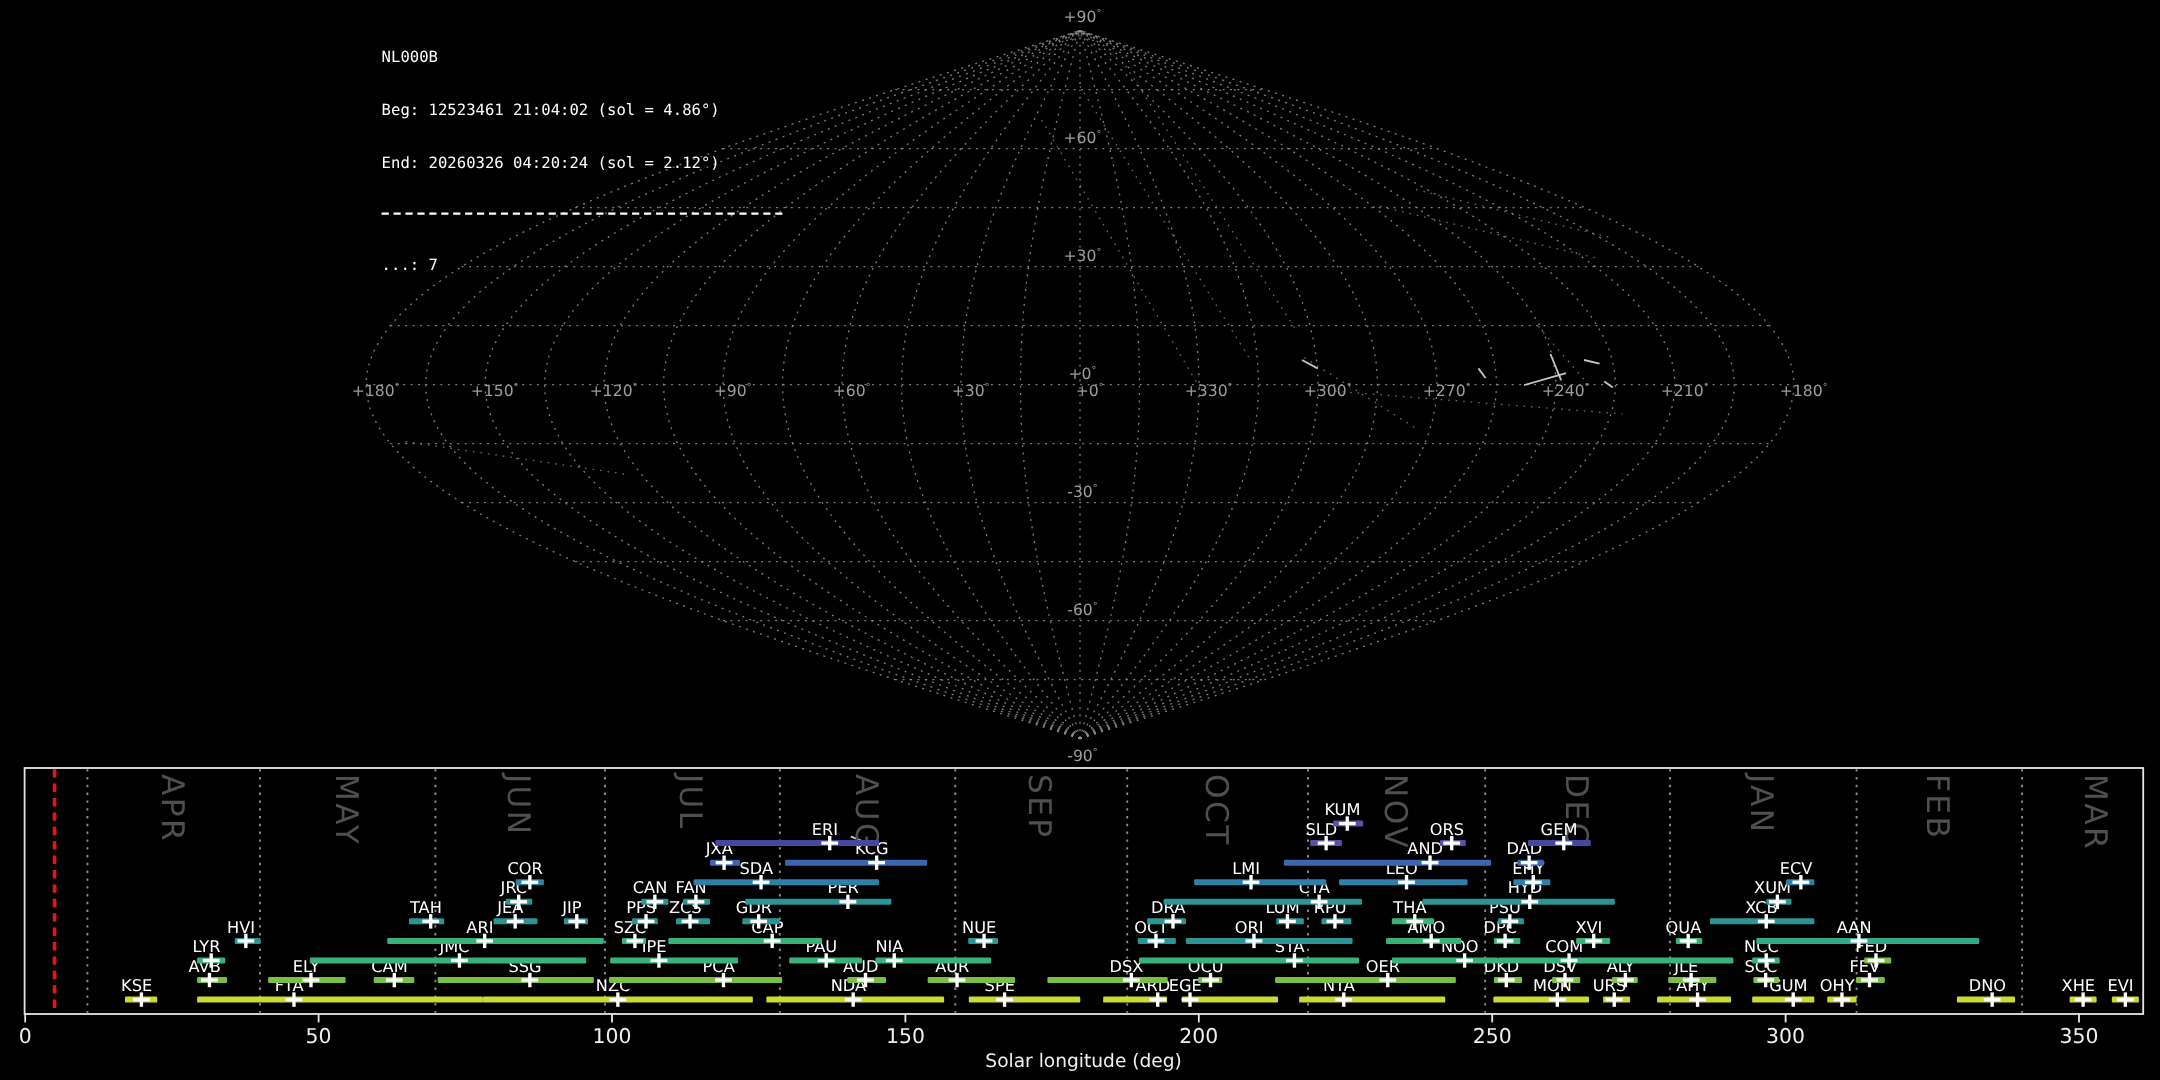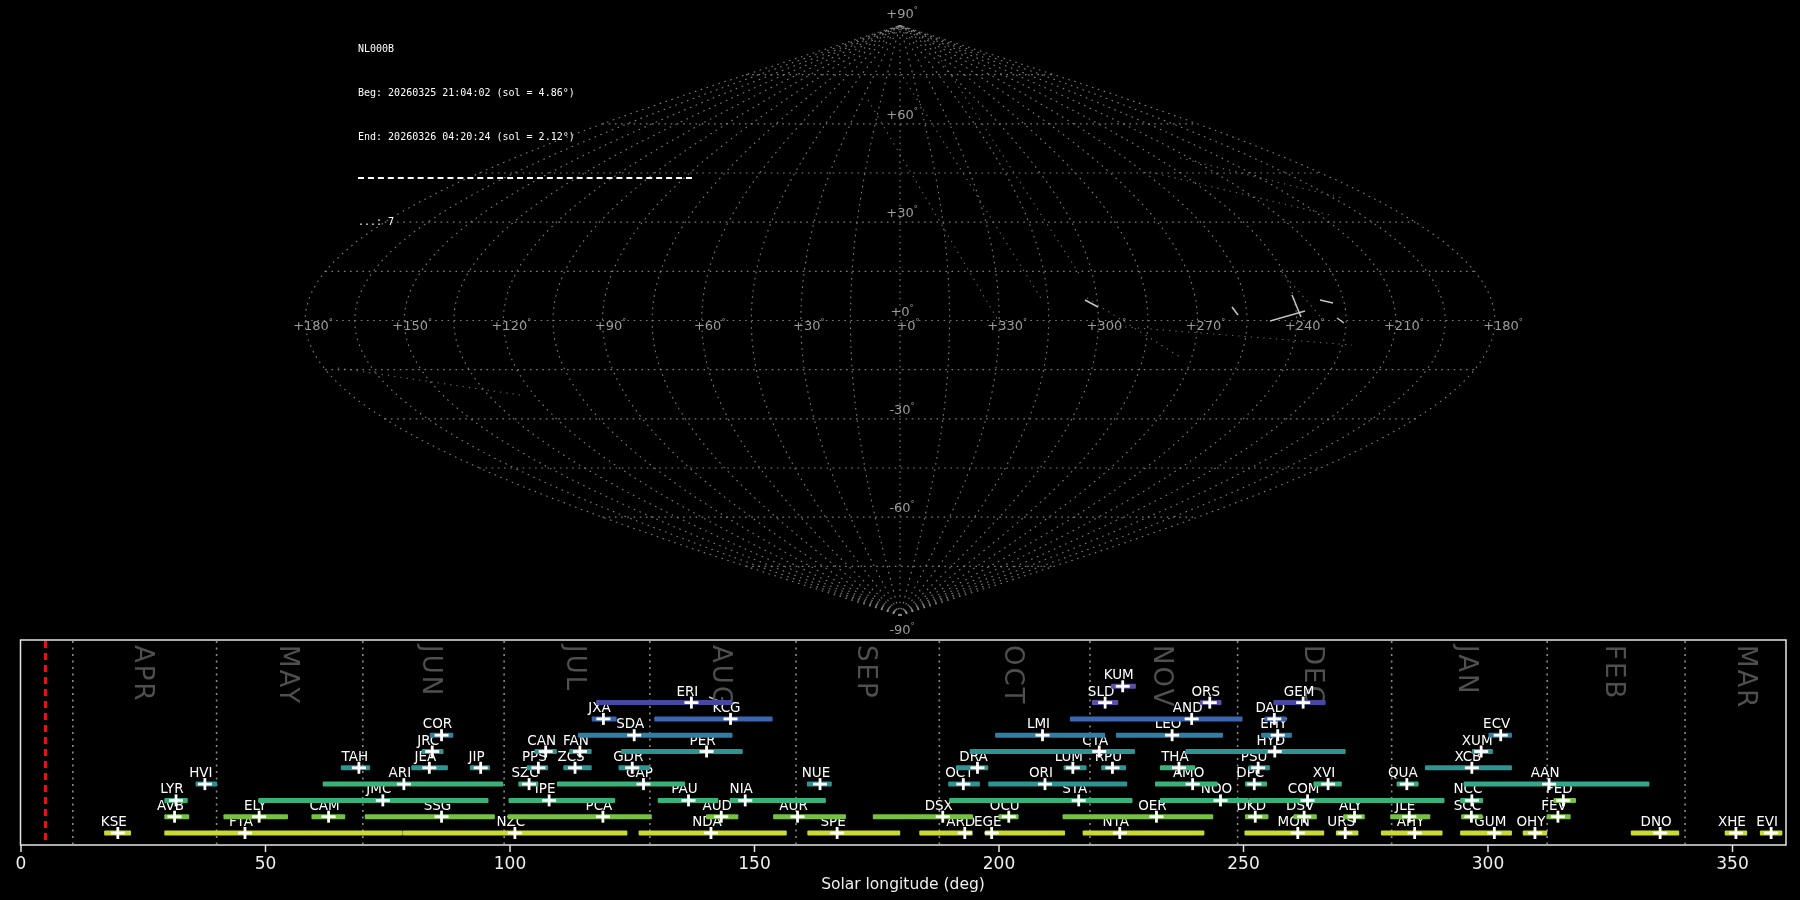--- a/index.html
+++ b/index.html
@@ -1,21 +1,21 @@
 <!DOCTYPE html>
 <html><head>
 <meta charset="utf-8">
 <style>
   html,body{margin:0;padding:0;background:#000;}
   .stage{position:relative;width:1800px;height:900px;background:#000;overflow:hidden;
          font-family:"DejaVu Sans","Liberation Sans",sans-serif;}
   #plot{position:absolute;left:0;top:0;}
   .hdr{position:absolute;left:318px;top:13px;color:#fff;
        font-family:"DejaVu Sans Mono","Liberation Mono",monospace;
-       font-size:10px;line-height:14.6px;white-space:pre;margin-left:40px;}
+       font-size:13px;line-height:14.6px;white-space:pre;}
   .dash-sep{width:334px;border-top:2px dashed #fff;margin:3px 0 7px 0;height:0;}
 </style>
 </head>
 <body>
 
 <div class="stage">
   <svg id="plot" width="1800" height="900" viewBox="0 0 1800 900">
       <g>
         <path d="M900.0 615.5L868.9 605.7L837.8 595.8L806.9 586.0L776.3 576.2L746.0 566.3L716.1 556.5L686.8 546.7L658.0 536.8L629.9 527.0L602.5 517.2L575.9 507.3L550.3 497.5L525.6 487.7L501.9 477.8L479.3 468.0L457.8 458.2L437.6 448.3L418.6 438.5L401.0 428.7L384.7 418.8L369.9 409.0L356.4 399.2L344.5 389.3L334.1 379.5L325.3 369.7L318.0 359.8L312.3 350.0L308.3 340.2L305.8 330.3L305.0 320.5L305.8 310.7L308.3 300.8L312.3 291.0L318.0 281.2L325.3 271.3L334.1 261.5L344.5 251.7L356.4 241.8L369.9 232.0L384.7 222.2L401.0 212.3L418.6 202.5L437.6 192.7L457.8 182.8L479.3 173.0L501.9 163.2L525.6 153.3L550.3 143.5L575.9 133.7L602.5 123.8L629.9 114.0L658.0 104.2L686.8 94.3L716.1 84.5L746.0 74.7L776.3 64.8L806.9 55.0L837.8 45.2L868.9 35.3L900.0 25.5" stroke="#8f8f8f" stroke-width="1.1" stroke-dasharray="1.6 4.6" fill="none" opacity="0.88"></path>
         <path d="M900.0 615.5L871.5 605.7L843.0 595.8L814.7 586.0L786.6 576.2L758.8 566.3L731.5 556.5L704.5 546.7L678.2 536.8L652.4 527.0L627.3 517.2L602.9 507.3L579.4 497.5L556.8 487.7L535.0 477.8L514.3 468.0L494.7 458.2L476.1 448.3L458.7 438.5L442.6 428.7L427.7 418.8L414.0 409.0L401.7 399.2L390.8 389.3L381.3 379.5L373.2 369.7L366.5 359.8L361.3 350.0L357.6 340.2L355.3 330.3L354.6 320.5L355.3 310.7L357.6 300.8L361.3 291.0L366.5 281.2L373.2 271.3L381.3 261.5L390.8 251.7L401.7 241.8L414.0 232.0L427.7 222.2L442.6 212.3L458.7 202.5L476.1 192.7L494.7 182.8L514.3 173.0L535.0 163.2L556.8 153.3L579.4 143.5L602.9 133.7L627.3 123.8L652.4 114.0L678.2 104.2L704.5 94.3L731.5 84.5L758.8 74.7L786.6 64.8L814.7 55.0L843.0 45.2L871.5 35.3L900.0 25.5" stroke="#8f8f8f" stroke-width="1.1" stroke-dasharray="1.6 4.6" fill="none" opacity="0.88"></path>
@@ -483,18 +483,18 @@
         <text x="1243.5" y="869" fill="#efefef" font-size="17" text-anchor="middle">250</text>
         <line x1="1488" y1="845" x2="1488" y2="852" stroke="#e6e6e6" stroke-width="1.5"></line>
         <text x="1488" y="869" fill="#efefef" font-size="17" text-anchor="middle">300</text>
         <line x1="1732.5" y1="845" x2="1732.5" y2="852" stroke="#e6e6e6" stroke-width="1.5"></line>
         <text x="1732.5" y="869" fill="#efefef" font-size="17" text-anchor="middle">350</text>
         <text x="903" y="889" fill="#efefef" font-size="15.5" text-anchor="middle">Solar longitude (deg)</text>
       </g>
     </svg>
   <div class="hdr">
     <div>NL000B</div>
-    <div>Beg: 20260325 21:04:02 (sol = 4.86°)</div>
+    <div>Beg: 12523461 21:04:02 (sol = 4.86°)</div>
     <div>End: 20260326 04:20:24 (sol = 2.12°)</div>
     <div class="dash-sep"></div>
     <div>...: 7</div>
   </div>
 </div>
 
 </body></html>

